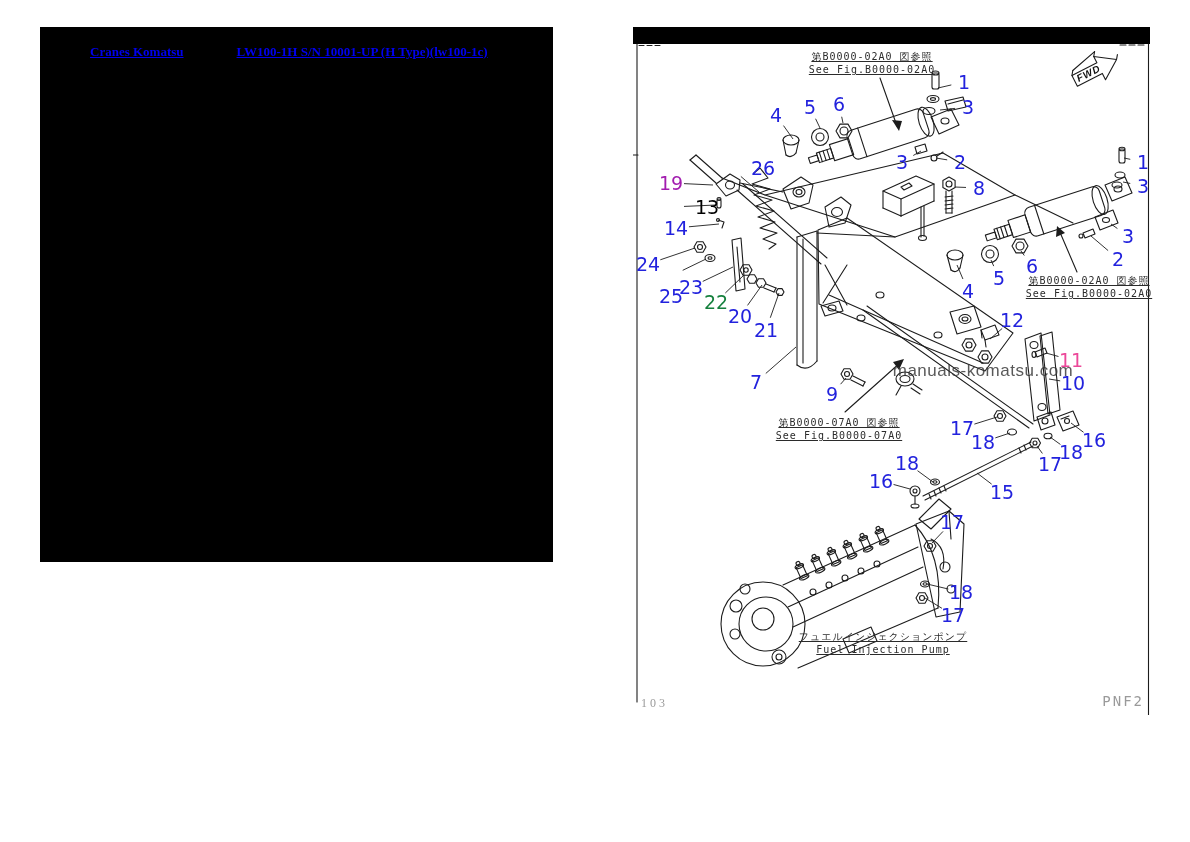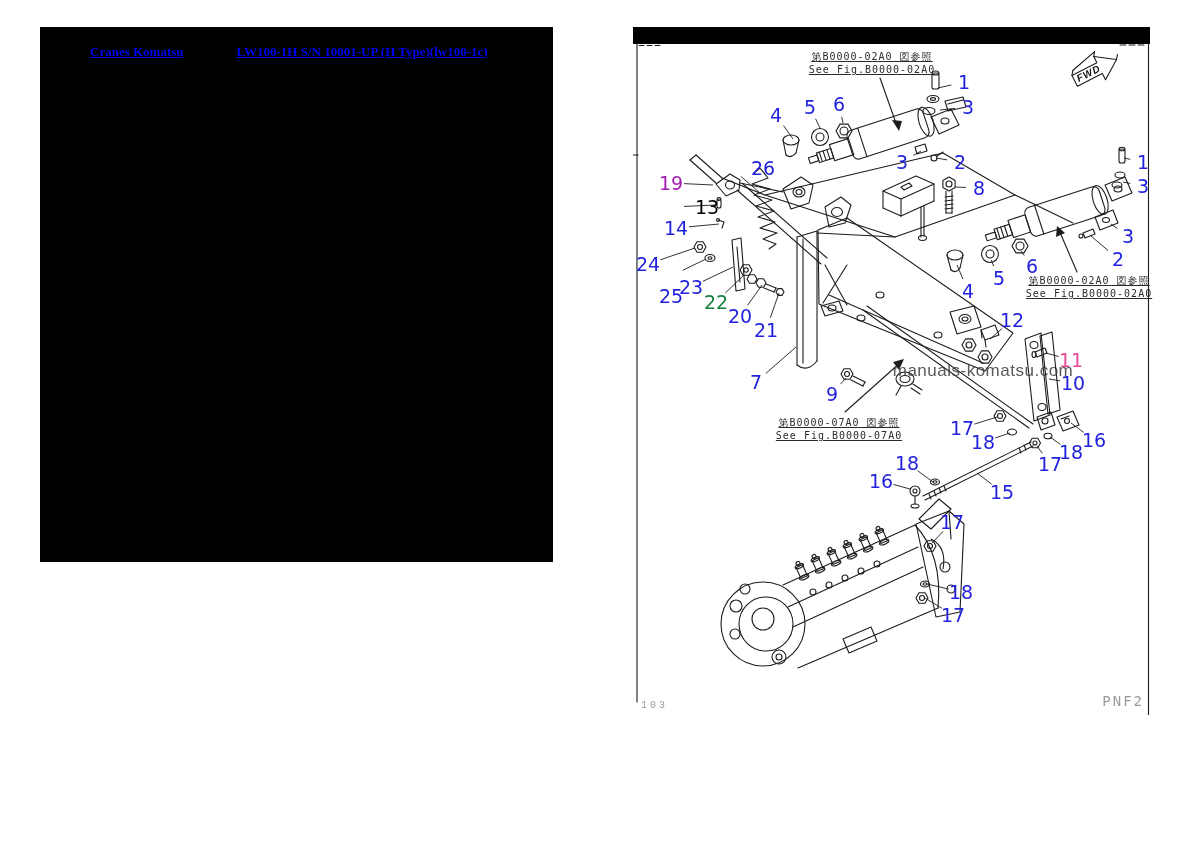--- a/index.html
+++ b/index.html
@@ -30,22 +30,22 @@
   .ref-en{font-size:10px;letter-spacing:1px;}
 
   .watermark{position:absolute;left:350px;top:344px;transform:translate(-50%,-50%);
              font-size:17px;color:rgba(52,52,52,.82);letter-spacing:.5px;
              font-family:"Liberation Sans",sans-serif;white-space:nowrap;z-index:4;}
 
   #callout-layer{position:absolute;left:0;top:0;width:517px;height:688px;z-index:6;}
   .callout{position:absolute;transform:translate(-50%,-50%);
            font-family:"DejaVu Sans",sans-serif;font-size:19px;line-height:19px;}
 
-  .page-num{position:absolute;left:8px;bottom:4px;font-family:Liberation Mono, monospace;
-            font-size:10px;letter-spacing:3px;color:#9a9a9a;}
+  .page-num{position:absolute;left:8px;bottom:4px;font-family:Liberation Serif, serif;
+            font-size:12px;letter-spacing:3px;color:#9a9a9a;}
   .footer-code{position:absolute;right:6px;bottom:6px;font-family:"DejaVu Sans Mono",monospace;
             font-size:14px;letter-spacing:2px;color:#9a9a9a;text-align:center;}
 </style>
 </head>
 <body>
 
 <div class="black-panel"></div>
 
 <div class="doc-link">
   <a href="#" style="color: rgb(0, 0, 238);">Cranes Komatsu</a><a href="#" style="color: rgb(0, 0, 238);">LW100-1H S/N 10001-UP (H Type)(lw100-1c)</a>
@@ -376,20 +376,24 @@
     <div class="ref-en">See Fig.B0000-02A0</div>
   </div>
   <div class="ref-text" style="left:456px;top:247px">
     <div class="ref-jp">第B0000-02A0 図参照</div>
     <div class="ref-en">See Fig.B0000-02A0</div>
   </div>
   <div class="ref-text" style="left:206px;top:389px">
     <div class="ref-jp">第B0000-07A0 図参照</div>
     <div class="ref-en">See Fig.B0000-07A0</div>
   </div>
+  <div class="ref-text" style="left:250px;top:603px">
+    <div class="ref-jp">フュエルインジェクションポンプ</div>
+    <div class="ref-en">Fuel Injection Pump</div>
+  </div>
 
   <div class="watermark">manuals-komatsu.com</div>
 
   <div id="callout-layer">
       <div class="callout" style="left: 331px; top: 55px; color: rgb(34, 34, 221);">1</div>
       <div class="callout" style="left: 335px; top: 80px; color: rgb(34, 34, 221);">3</div>
       <div class="callout" style="left: 143px; top: 88px; color: rgb(34, 34, 221);">4</div>
       <div class="callout" style="left: 177px; top: 80px; color: rgb(34, 34, 221);">5</div>
       <div class="callout" style="left: 206px; top: 77px; color: rgb(34, 34, 221);">6</div>
       <div class="callout" style="left: 327px; top: 135px; color: rgb(34, 34, 221);">2</div>

